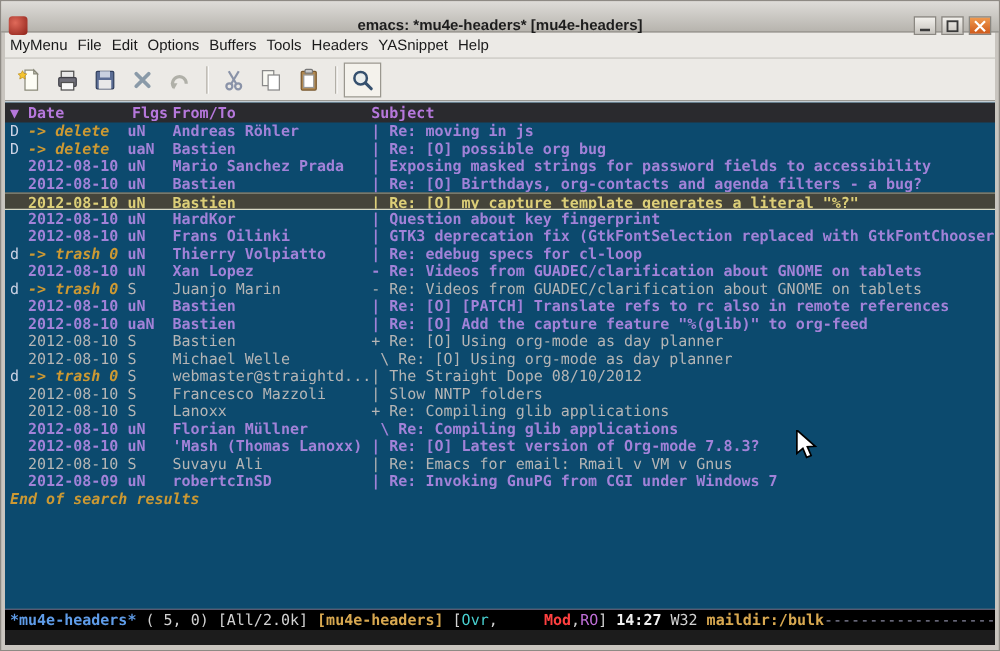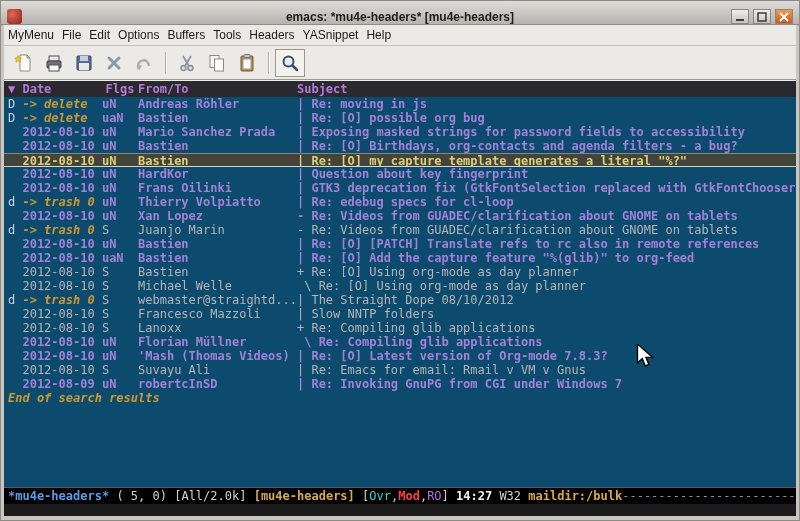--- a/index.html
+++ b/index.html
@@ -8,21 +8,21 @@
     width: 800px; height: 521px; overflow: hidden; position: relative;
     font-family: "Liberation Sans", sans-serif; background: #9a9a9a;
   }
   .frame {
     width: 800px; height: 521px; background: #c9c5bf;
     display: flex; flex-direction: column; padding: 0 3px 4px; border: 1px solid #8e8a84;
   }
   
   .titlebar {
     height: 24px; margin: 0 -3px; background: linear-gradient(#dedcd8, #b7b4ae);
-    display: flex; align-items: flex-end; padding: 0 6px; position: relative;
+    display: flex; align-items: flex-start; padding: 12px 6px; position: relative;
     border-bottom: 1px solid #908d88;
   }
   .title-text { position: absolute; left: 0; right: 0; text-align: center; font-weight: bold; font-size: 12px; color: #1d1d1d; }
   .emacs-icon { width: 15px; height: 15px; border-radius: 3px; background: radial-gradient(circle at 35% 35%, #e06a5a, #8c2018); z-index: 1; }
   .win-controls { margin-left: auto; display: flex; gap: 4px; z-index: 1; }
   .win-btn { width: 18px; height: 15px; border: 1px solid #8a8781; background: linear-gradient(#f2f0ec, #c6c3bd); display: flex; align-items: center; justify-content: center; padding: 0; }
   .win-btn.close { background: linear-gradient(#f09a50, #cf5a1a); }
   
   .menubar { height: 21px; background: #eceae6; display: flex; align-items: center; font-size: 12px; color: #1a1a1a; border-bottom: 1px solid #c4c1bb; }
   .menu-item { padding: 2px 4px; }
@@ -55,21 +55,21 @@
   
   .mode-line {
     height: 17px; background: #000000; border-top: 1px solid #585870;
     font-family: "DejaVu Sans Mono", monospace; font-size: 12px; line-height: 16px;
     white-space: pre; overflow: hidden; color: #d2d2d2; padding-left: 4px; display: flex;
   }
   .ml-buffer-name { color: #5f9ce8; font-weight: bold; }
   .ml-plain { color: #d2d2d2; }
   .ml-minor { color: #d8a850; font-weight: bold; }
   .ml-ovr { color: #48d0d0; }
-  .ml-mod { color: #ff4040; font-weight: bold; }
+  .ml-mod { color: #ff4040; font-weight: bold; margin-left: 37px; }
   .ml-ro { color: #c06fd8; }
   .ml-time { color: #f0f0f0; font-weight: bold; }
   .ml-folder { color: #d8a850; font-weight: bold; }
   .ml-dashes { color: #8c8ca4; }
   .echo-area { height: 12px; background: #1c1c1c; }
   
   .mouse-cursor { position: absolute; left: 636px; top: 344px; z-index: 50; pointer-events: none; }
 </style>
 </head>
 <body>
@@ -193,21 +193,21 @@
         <div class="msg-row unread"><span class="c-prefix"></span><span class="c-date">2012-08-10</span><span class="c-flags">uN</span><span class="c-from">Xan Lopez</span><span class="c-subject">- Re: Videos from GUADEC/clarification about GNOME on tablets</span></div>
         <div class="msg-row read"><span class="c-prefix">d</span><span class="c-date mark">-&gt; trash 0</span><span class="c-flags">S</span><span class="c-from">Juanjo Marin</span><span class="c-subject">- Re: Videos from GUADEC/clarification about GNOME on tablets</span></div>
         <div class="msg-row unread"><span class="c-prefix"></span><span class="c-date">2012-08-10</span><span class="c-flags">uN</span><span class="c-from">Bastien</span><span class="c-subject">| Re: [O] [PATCH] Translate refs to rc also in remote references</span></div>
         <div class="msg-row unread"><span class="c-prefix"></span><span class="c-date">2012-08-10</span><span class="c-flags">uaN</span><span class="c-from">Bastien</span><span class="c-subject">| Re: [O] Add the capture feature "%(glib)" to org-feed</span></div>
         <div class="msg-row read"><span class="c-prefix"></span><span class="c-date">2012-08-10</span><span class="c-flags">S</span><span class="c-from">Bastien</span><span class="c-subject">+ Re: [O] Using org-mode as day planner</span></div>
         <div class="msg-row read"><span class="c-prefix"></span><span class="c-date">2012-08-10</span><span class="c-flags">S</span><span class="c-from">Michael Welle</span><span class="c-subject"> \ Re: [O] Using org-mode as day planner</span></div>
         <div class="msg-row read"><span class="c-prefix">d</span><span class="c-date mark">-&gt; trash 0</span><span class="c-flags">S</span><span class="c-from">webmaster@straightd...</span><span class="c-subject">| The Straight Dope 08/10/2012</span></div>
         <div class="msg-row read"><span class="c-prefix"></span><span class="c-date">2012-08-10</span><span class="c-flags">S</span><span class="c-from">Francesco Mazzoli</span><span class="c-subject">| Slow NNTP folders</span></div>
         <div class="msg-row read"><span class="c-prefix"></span><span class="c-date">2012-08-10</span><span class="c-flags">S</span><span class="c-from">Lanoxx</span><span class="c-subject">+ Re: Compiling glib applications</span></div>
         <div class="msg-row unread"><span class="c-prefix"></span><span class="c-date">2012-08-10</span><span class="c-flags">uN</span><span class="c-from">Florian Müllner</span><span class="c-subject"> \ Re: Compiling glib applications</span></div>
-        <div class="msg-row unread"><span class="c-prefix"></span><span class="c-date">2012-08-10</span><span class="c-flags">uN</span><span class="c-from">'Mash (Thomas Videos)</span><span class="c-subject">| Re: [O] Latest version of Org-mode 7.8.3?</span></div>
+        <div class="msg-row unread"><span class="c-prefix"></span><span class="c-date">2012-08-10</span><span class="c-flags">uN</span><span class="c-from">'Mash (Thomas Lanoxx)</span><span class="c-subject">| Re: [O] Latest version of Org-mode 7.8.3?</span></div>
         <div class="msg-row read"><span class="c-prefix"></span><span class="c-date">2012-08-10</span><span class="c-flags">S</span><span class="c-from">Suvayu Ali</span><span class="c-subject">| Re: Emacs for email: Rmail v VM v Gnus</span></div>
         <div class="msg-row unread"><span class="c-prefix"></span><span class="c-date">2012-08-09</span><span class="c-flags">uN</span><span class="c-from">robertcInSD</span><span class="c-subject">| Re: Invoking GnuPG from CGI under Windows 7</span></div>
       </div>
     <div class="end-marker">End of search results</div>
   </div>
 
   <div class="mode-line"><span class="ml-buffer-name">*mu4e-headers*</span><span class="ml-plain"> ( 5, 0) </span><span class="ml-plain">[All/2.0k]</span><span class="ml-plain"> </span><span class="ml-minor">[mu4e-headers]</span><span class="ml-plain"> [</span><span class="ml-ovr">Ovr</span><span class="ml-plain">,</span><span class="ml-mod">Mod</span><span class="ml-plain">,</span><span class="ml-ro">RO</span><span class="ml-plain">] </span><span class="ml-time">14:27</span><span class="ml-plain"> W32 </span><span class="ml-folder">maildir:/bulk</span><span class="ml-dashes">--------------------------------------------------</span></div>
 
   <div class="echo-area"></div>
 

